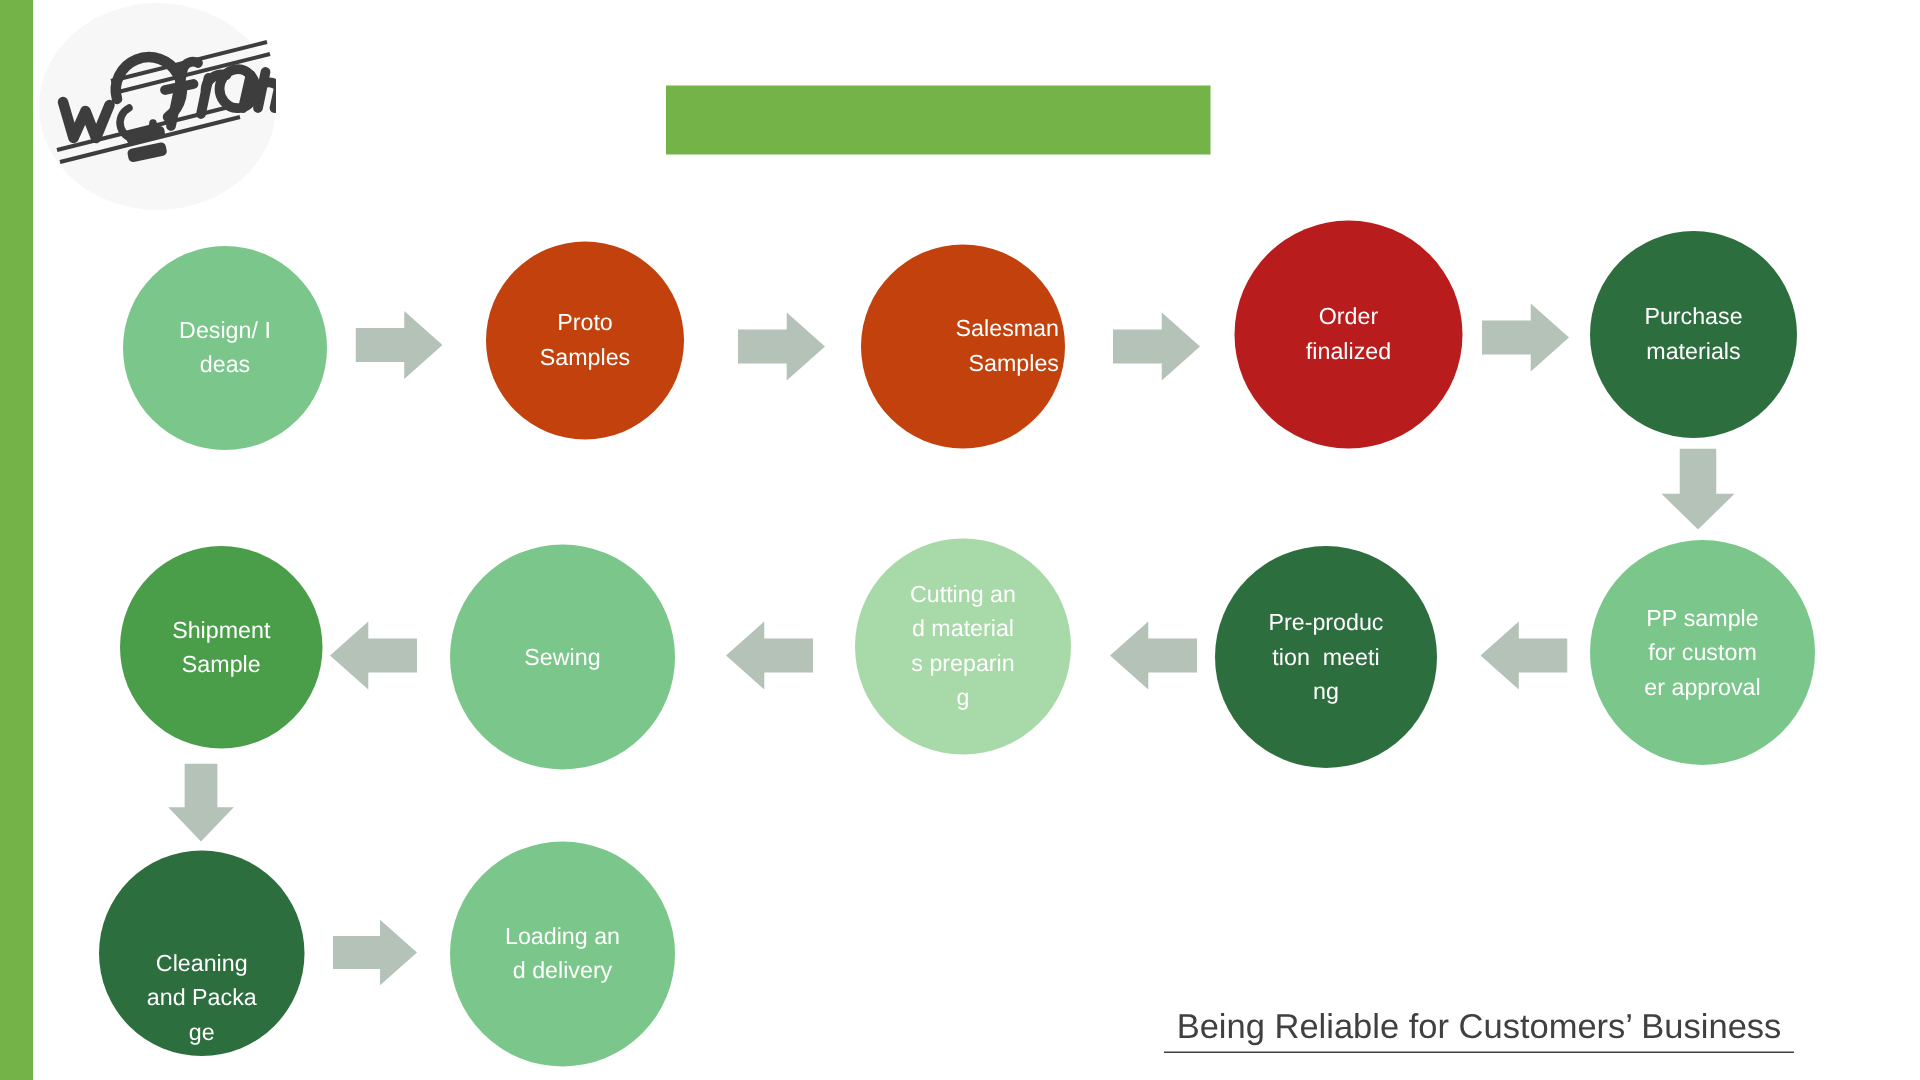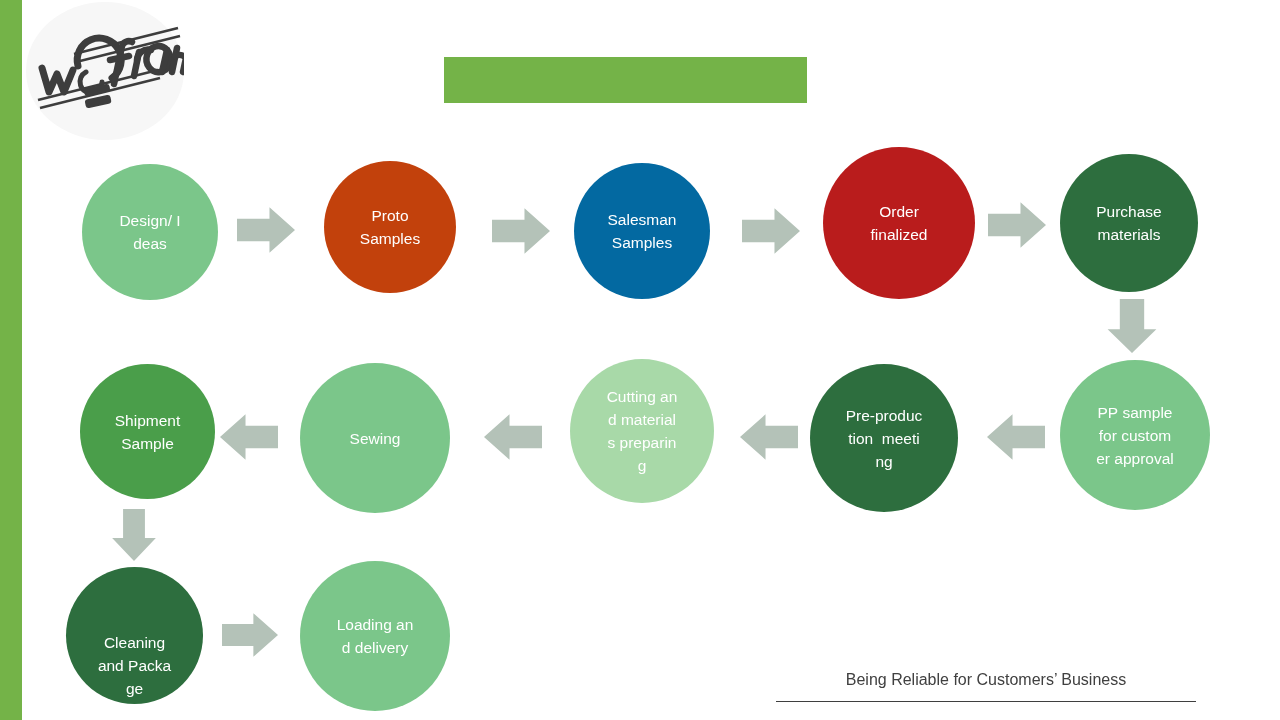--- a/index.html
+++ b/index.html
@@ -85,21 +85,21 @@
   .arrow {
     position: absolute;
   }
   .arrow svg { display: block; }
   
   .footer-text {
     position: absolute;
     left: 776px; top: 671px;
     width: 420px;
     text-align: center;
-    font-size: 16px;
+    font-size: 23px;
     color: #404040;
     white-space: nowrap;
   }
   .footer-rule {
     position: absolute;
     left: 776px; top: 701px;
     width: 420px;
     height: 1px;
     background: #3f3f3f;
   }
@@ -155,21 +155,21 @@
 
   <div class="title-band"></div>
 
   <div id="nodes-layer">
       <div class="node" style="left: 82px; top: 164px; width: 136px; height: 136px; background: rgb(123, 198, 138);">
         <span class="node-label">Design/&nbsp;I<br>deas</span>
       </div>
       <div class="node" style="left: 324px; top: 161px; width: 132px; height: 132px; background: #c2410c;">
         <span class="node-label">Proto<br>Samples</span>
       </div>
-      <div class="node" style="left: 574px; top: 163px; width: 136px; height: 136px; background: #0369a1;">
+      <div class="node" style="left: 574px; top: 163px; width: 136px; height: 136px; background: #c2410c; text-align: right;">
         <span class="node-label">Salesman<br>Samples</span>
       </div>
       <div class="node" style="left: 823px; top: 147px; width: 152px; height: 152px; background: #b91c1c;">
         <span class="node-label">Order<br>finalized</span>
       </div>
       <div class="node" style="left: 1060px; top: 154px; width: 138px; height: 138px; background: rgb(45, 110, 62);">
         <span class="node-label">Purchase<br>materials</span>
       </div>
       <div class="node" style="left: 1060px; top: 360px; width: 150px; height: 150px; background: rgb(123, 198, 138);">
         <span class="node-label">PP&nbsp;sample<br>for&nbsp;custom<br>er&nbsp;approval</span>

